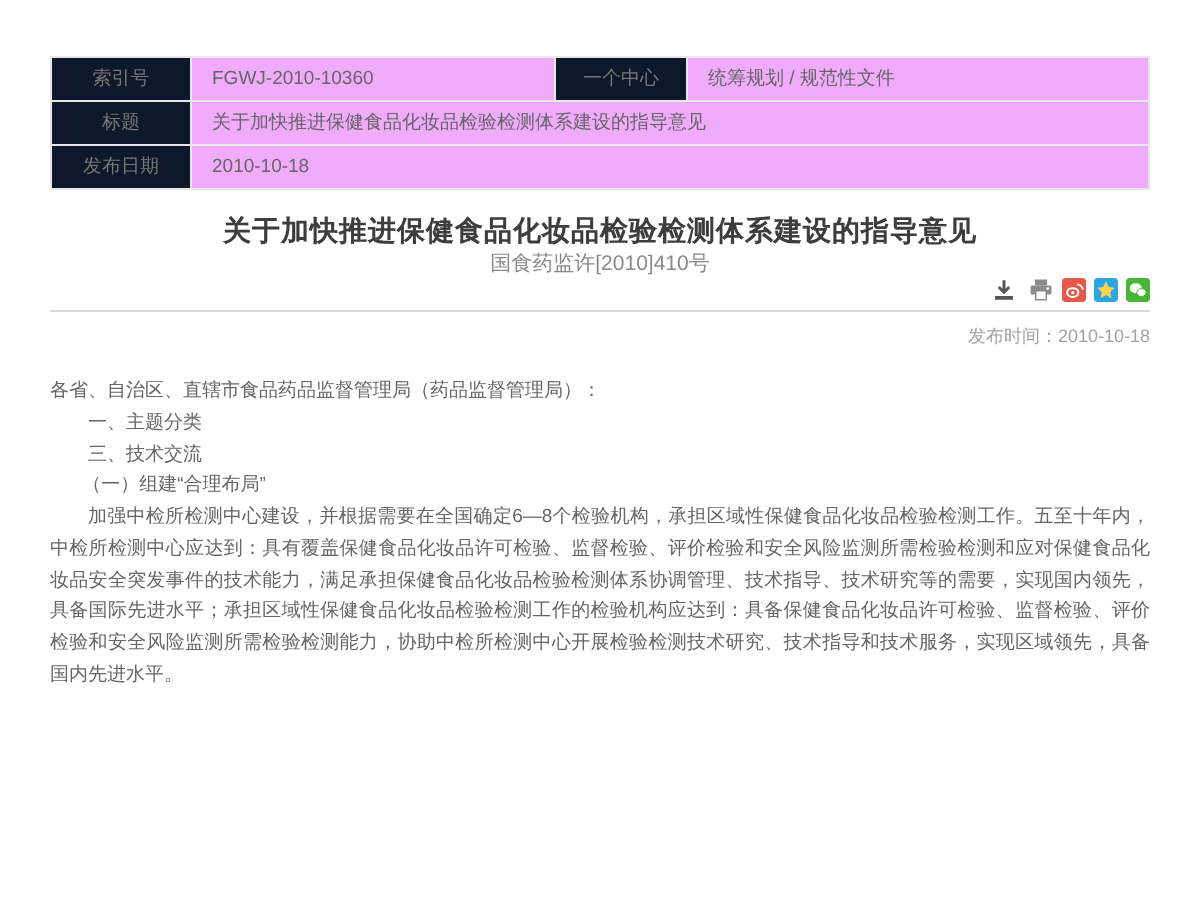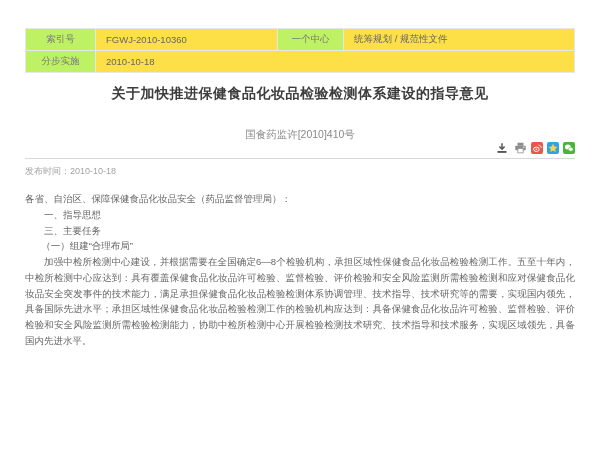--- a/index.html
+++ b/index.html
@@ -6,39 +6,39 @@
   html, body { width: 600px; height: 450px; overflow: hidden; }
   body {
     background: #ffffff;
     font-family: "Liberation Sans", "DejaVu Sans", sans-serif;
     color: #666;
   }
   .page { width: 550px; margin: 0 auto; padding-top: 28px; }
 
   
   table.meta { width: 100%; border-collapse: collapse; font-size: 9.5px; color: #666; }
-  table.meta td { border: 1px solid #e7e7e7; padding: 4px 10px; height: 22px; background: #fde047; }
-  table.meta td.lbl { background: #bef264; text-align: center; color: #777; }
+  table.meta td { border: 1px solid #e7e7e7; padding: 4px 10px; height: 22px; background: #f0abfc; }
+  table.meta td.lbl { background: #0f172a; text-align: center; color: #777; }
   td.w-lbl1 { width: 70px; }
   td.w-val1 { width: 182px; }
   td.w-lbl2 { width: 66px; }
 
   
   .art-title { margin-top: 12px; text-align: center; font-size: 14px; font-weight: bold; color: #3d3d3d; letter-spacing: 0.5px; }
-  .doc-num { margin-top: 25px; text-align: center; font-size: 10.5px; color: #8a8a8a; }
+  .doc-num { margin-top: 0; text-align: center; font-size: 10.5px; color: #8a8a8a; }
 
   .toolbar { display: flex; justify-content: flex-end; align-items: center; gap: 4px; height: 14px; margin-top: -1px; }
   .icon-btn { display: inline-flex; align-items: center; justify-content: center; width: 14px; height: 13px; cursor: pointer; }
   .share-btn { width: 12px; height: 12px; border-radius: 2px; display: inline-flex; align-items: center; justify-content: center; cursor: pointer; }
   .share-weibo { background: #e6584a; }
   .share-qzone { background: #2ba6e2; }
   .share-wechat { background: #49b536; }
 
   .divider { border: none; border-top: 1px solid #d8d8d8; margin-top: 3px; }
-  .pub-time { font-size: 9px; color: #a3a3a3; margin-top: 6px; }
+  .pub-time { text-align: right; font-size: 9px; color: #a3a3a3; margin-top: 6px; }
 
   
   .body-text { margin-top: 13px; font-size: 9.5px; line-height: 1.66; color: #666; text-align: justify; }
   .body-text p { text-indent: 2em; }
   .body-text p.noindent { text-indent: 0; }
   .body-text p.subhead { text-indent: 1.7em; }
 </style>
 </head>
 <body>
 
@@ -46,21 +46,25 @@
 
   <table class="meta">
     <tbody>
         <tr>
       <td class="lbl w-lbl1">索引号</td>
       <td class="w-val1">FGWJ-2010-10360</td>
       <td class="lbl w-lbl2">一个中心</td>
       <td>统筹规划 / 规范性文件</td>
     </tr>
     <tr>
-      <td class="lbl">分步实施</td>
+      <td class="lbl">标题</td>
+      <td colspan="3">关于加快推进保健食品化妆品检验检测体系建设的指导意见</td>
+    </tr>
+    <tr>
+      <td class="lbl">发布日期</td>
       <td colspan="3">2010-10-18</td>
     </tr>
   </tbody>
     </table>
 
   <h1 class="art-title">关于加快推进保健食品化妆品检验检测体系建设的指导意见</h1>
   <div class="doc-num">国食药监许[2010]410号</div>
 
   <div class="toolbar">
     <span class="icon-btn">
@@ -96,20 +100,20 @@
           <ellipse cx="10.8" cy="10" rx="3.8" ry="3.2" fill="#fff" stroke="#49b536" stroke-width="0.8"></ellipse>
         </svg>
     </span>
   </div>
 
   <hr class="divider">
 
   <div class="pub-time"><span>发布时间：</span><span>2010-10-18</span></div>
 
   <div class="body-text">
-    <p class="noindent">各省、自治区、保障保健食品化妆品安全（药品监督管理局）：</p>
-    <p>一、指导思想</p>
-    <p>三、主要任务</p>
+    <p class="noindent">各省、自治区、直辖市食品药品监督管理局（药品监督管理局）：</p>
+    <p>一、主题分类</p>
+    <p>三、技术交流</p>
     <p class="subhead">（一）组建“合理布局”</p>
     <p>加强中检所检测中心建设，并根据需要在全国确定6—8个检验机构，承担区域性保健食品化妆品检验检测工作。五至十年内，中检所检测中心应达到：具有覆盖保健食品化妆品许可检验、监督检验、评价检验和安全风险监测所需检验检测和应对保健食品化妆品安全突发事件的技术能力，满足承担保健食品化妆品检验检测体系协调管理、技术指导、技术研究等的需要，实现国内领先，具备国际先进水平；承担区域性保健食品化妆品检验检测工作的检验机构应达到：具备保健食品化妆品许可检验、监督检验、评价检验和安全风险监测所需检验检测能力，协助中检所检测中心开展检验检测技术研究、技术指导和技术服务，实现区域领先，具备国内先进水平。</p>
   </div>
 
 </div>
 
 </body></html>

